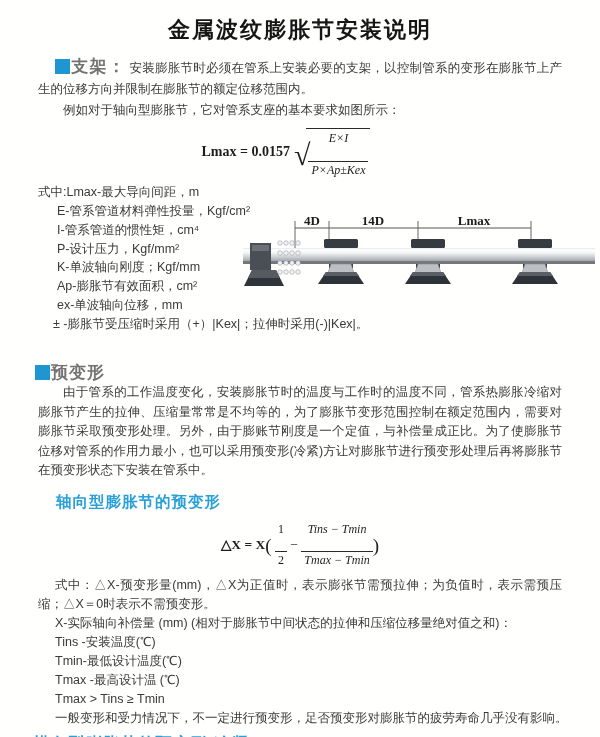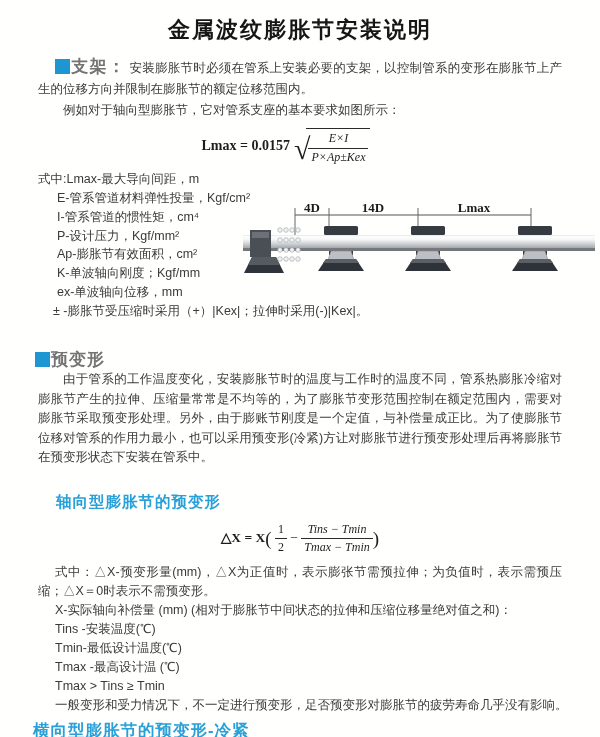--- a/index.html
+++ b/index.html
@@ -34,42 +34,42 @@
   
   .formula {
     font-family:"Liberation Serif", serif;
     color:#1d1d1d; font-size:14px;
     width:fit-content; margin:0 auto;
     white-space:nowrap;
   }
   .f-bold { font-weight:bold; }
   .f-ital { font-style:italic; }
   .frac { display:inline-block; vertical-align:middle; text-align:center; font-size:12px; line-height:1.3; }
-  .frac .num { display:block; border-bottom:1px solid #2a2a2a; padding:0 3px 1px; }
+  .frac .num { display:block; border-bottom:1px solid #2a2a2a; padding:0 3px 14px; }
   .frac .den { display:block; padding:1px 3px 0; }
   .radical-sign { display:inline-block; font-size:30px; font-weight:400; vertical-align:middle; margin:0 -4px 0 4px; transform:translateY(2px); }
   .radicand { display:inline-block; border-top:1.3px solid #2a2a2a; vertical-align:middle; padding:2px 2px 0; }
   .paren { font-size:19px; vertical-align:middle; font-weight:400; }
   .formula-1 { margin-top:7px; margin-bottom:5px; transform:translateX(-14px); }
   .formula-2 { margin-top:9px; margin-bottom:7px; font-size:13.5px; }
   .formula-3 { margin-top:13px; margin-bottom:9px; font-size:13.5px; }
 
   
   .defs-wrap { position:relative; margin-top:5px; height:172px; }
   .def-line { font-size:12.5px; line-height:18.8px; white-space:nowrap; }
   .ind1 { padding-left:19px; }
   .ind2 { padding-left:15px; }
   .diagram { position:absolute; left:205px; top:31px; }
   .dim-label { font-family:"Liberation Serif", serif; font-weight:bold; font-size:13px; fill:#1c1c1c; }
 
   
   .sec2-head { margin-top:7px; margin-left:-3px; line-height:21px; }
   .p-preform { text-indent:2em; font-size:12.5px; line-height:19.5px; text-align:justify; }
   .subhead { font-weight:bold; color:#2aa0d8; }
-  .subhead-axial { font-size:15.5px; margin:24px 0 0 18px; letter-spacing:1px; }
+  .subhead-axial { font-size:15.5px; margin:11px 0 0 18px; letter-spacing:1px; }
   .subhead-lateral { font-size:16.5px; margin:5px 0 0 -5px; letter-spacing:1px; }
   .note-line { font-size:12.5px; line-height:19px; white-space:nowrap; }
   .p-note-first { font-size:12.5px; line-height:19px; text-indent:17px; text-align:justify; }
   .indn { padding-left:17px; }
 </style>
 </head>
 <body>
 
 <div class="page">
 
@@ -82,22 +82,22 @@
   <div class="formula formula-1">
     <span class="f-bold">Lmax</span>
     <span class="f-bold">= 0.0157</span><span class="radical-sign">√</span><span class="radicand"><span class="frac f-ital"><span class="num">E×I</span><span class="den">P×Ap±Kex</span></span></span>
   </div>
 
   <div class="defs-wrap">
     <div class="def-line">式中:Lmax-最大导向间距，m</div>
     <div class="def-line ind1">E-管系管道材料弹性投量，Kgf/cm²</div>
     <div class="def-line ind1">I-管系管道的惯性矩，cm⁴</div>
     <div class="def-line ind1">P-设计压力，Kgf/mm²</div>
+    <div class="def-line ind1">K-单波轴向刚度；Kgf/mm</div>
     <div class="def-line ind1">Ap-膨胀节有效面积，cm²</div>
-    <div class="def-line ind1">K-单波轴向刚度；Kgf/mm</div>
     <div class="def-line ind1">ex-单波轴向位移，mm</div>
     <div class="def-line ind2">± -膨胀节受压缩时采用（+）|Kex|；拉伸时采用(-)|Kex|。</div>
 
     <svg class="diagram" width="352" height="97" viewBox="0 0 352 97">
       <defs>
         <linearGradient id="pipeGrad" x1="0" y1="0" x2="0" y2="1">
           <stop offset="0" stop-color="#e8eaec"></stop>
           <stop offset="0.25" stop-color="#fafbfb"></stop>
           <stop offset="0.6" stop-color="#c7cacd"></stop>
           <stop offset="1" stop-color="#84888c"></stop>

